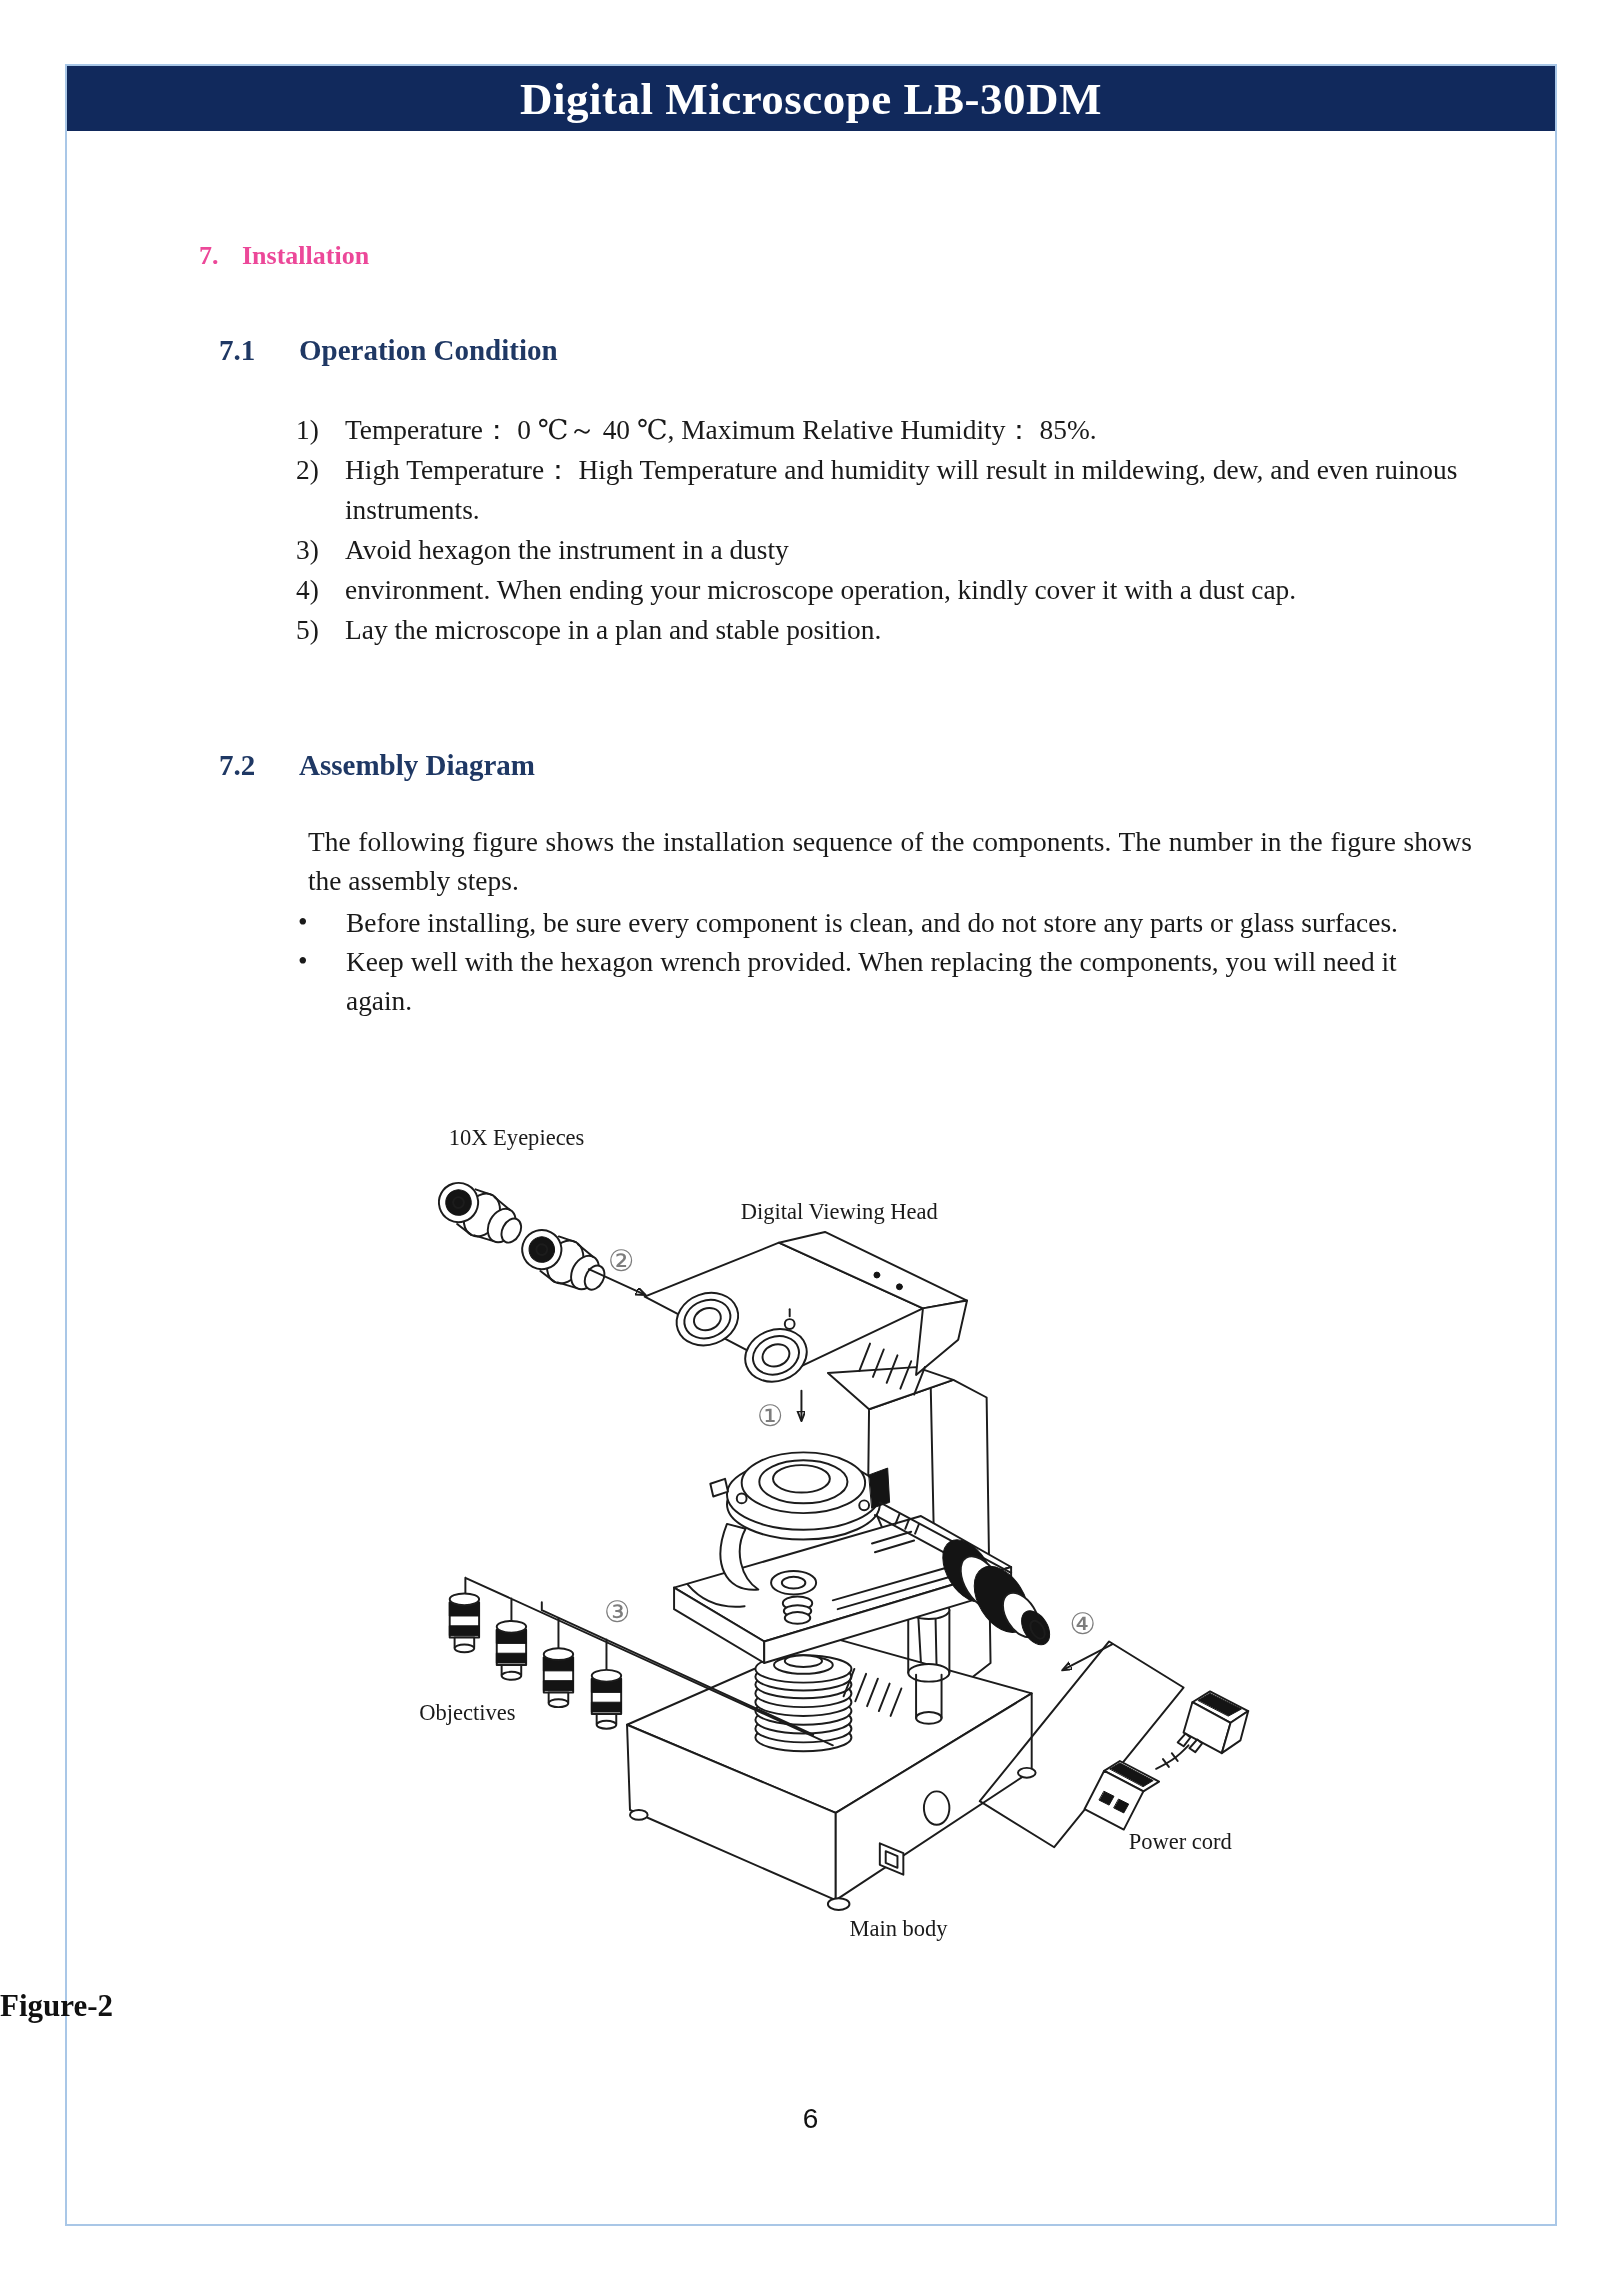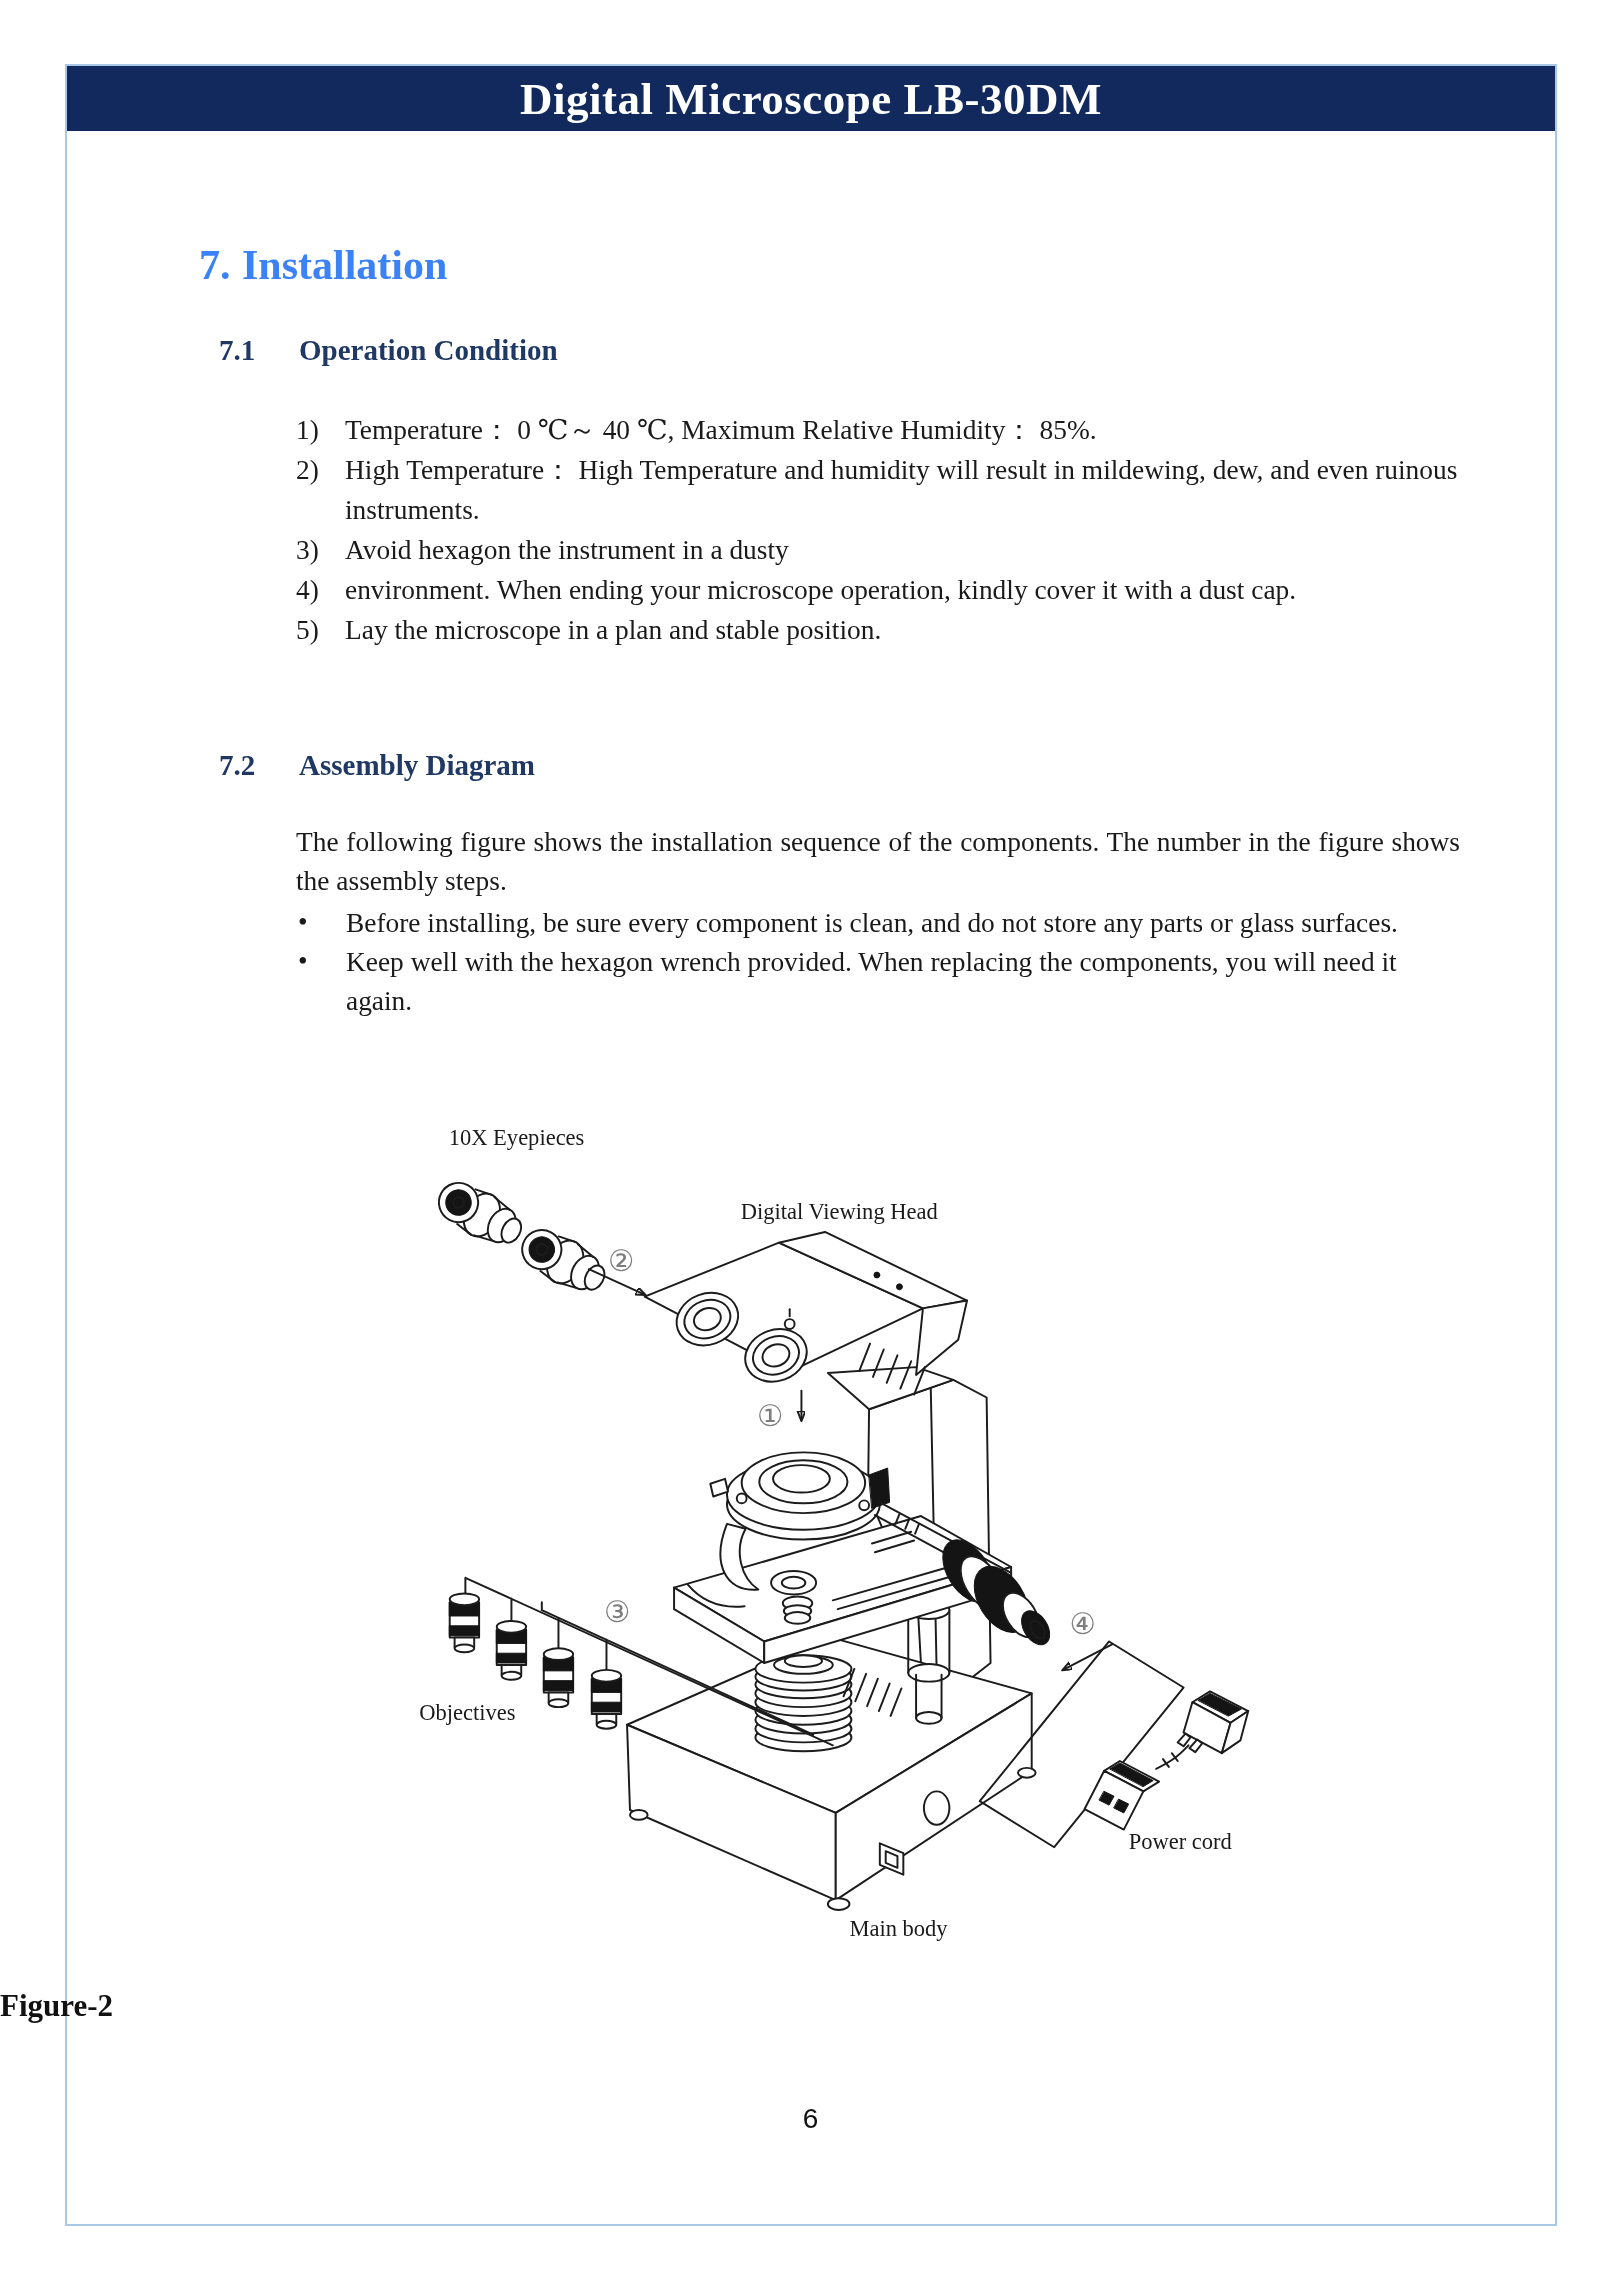--- a/index.html
+++ b/index.html
@@ -14,40 +14,40 @@
   }
   .header-bar{
     position:absolute;left:0;top:0;right:0;height:65px;background:#11295c;
     display:flex;align-items:center;justify-content:center;
   }
   .header-title{
     color:#ffffff;font-weight:bold;font-size:45px;letter-spacing:0.5px;
     font-family:"Liberation Serif","DejaVu Serif",serif;
   }
   .sec-heading{
-    position:absolute;left:199px;top:241px;color:#3b82f6;font-weight:bold;
-    font-size:42px;white-space:nowrap;
+    position:absolute;left:199px;top:241px;color:#ec4899;font-weight:bold;
+    font-size:26px;white-space:nowrap;
   }
   .sec-heading .hnum{display:inline-block;width:43px;}
   .sub-heading{
     position:absolute;left:199px;color:#1f3864;font-weight:bold;
     font-size:29px;white-space:nowrap;margin-left:20px;
   }
   .sub1{top:334px;}
   .sub2{top:749px;}
   .sub-heading .hnum{display:inline-block;width:80px;}
   .olist{
     position:absolute;left:296px;top:410px;width:1164px;
     font-size:27.4px;line-height:40px;
   }
   .oli{position:relative;padding-left:49px;}
   .oli .num{position:absolute;left:0;top:0;}
   .oli b{font-weight:normal;}
   .para{
-    position:absolute;left:296px;top:823px;width:1164px;
+    position:absolute;left:308px;top:823px;width:1164px;
     font-size:27.4px;line-height:39px;text-align:justify;
   }
   .blist{
     position:absolute;left:296px;top:904px;width:1164px;
     font-size:27.4px;line-height:39px;
   }
   .bli{position:relative;padding-left:50px;}
   .bli .dot{position:absolute;left:2px;top:-1px;}
   .figure-wrap{position:absolute;left:382px;top:1083px;width:882px;height:872px;}
   .figure-wrap svg{display:block;}

